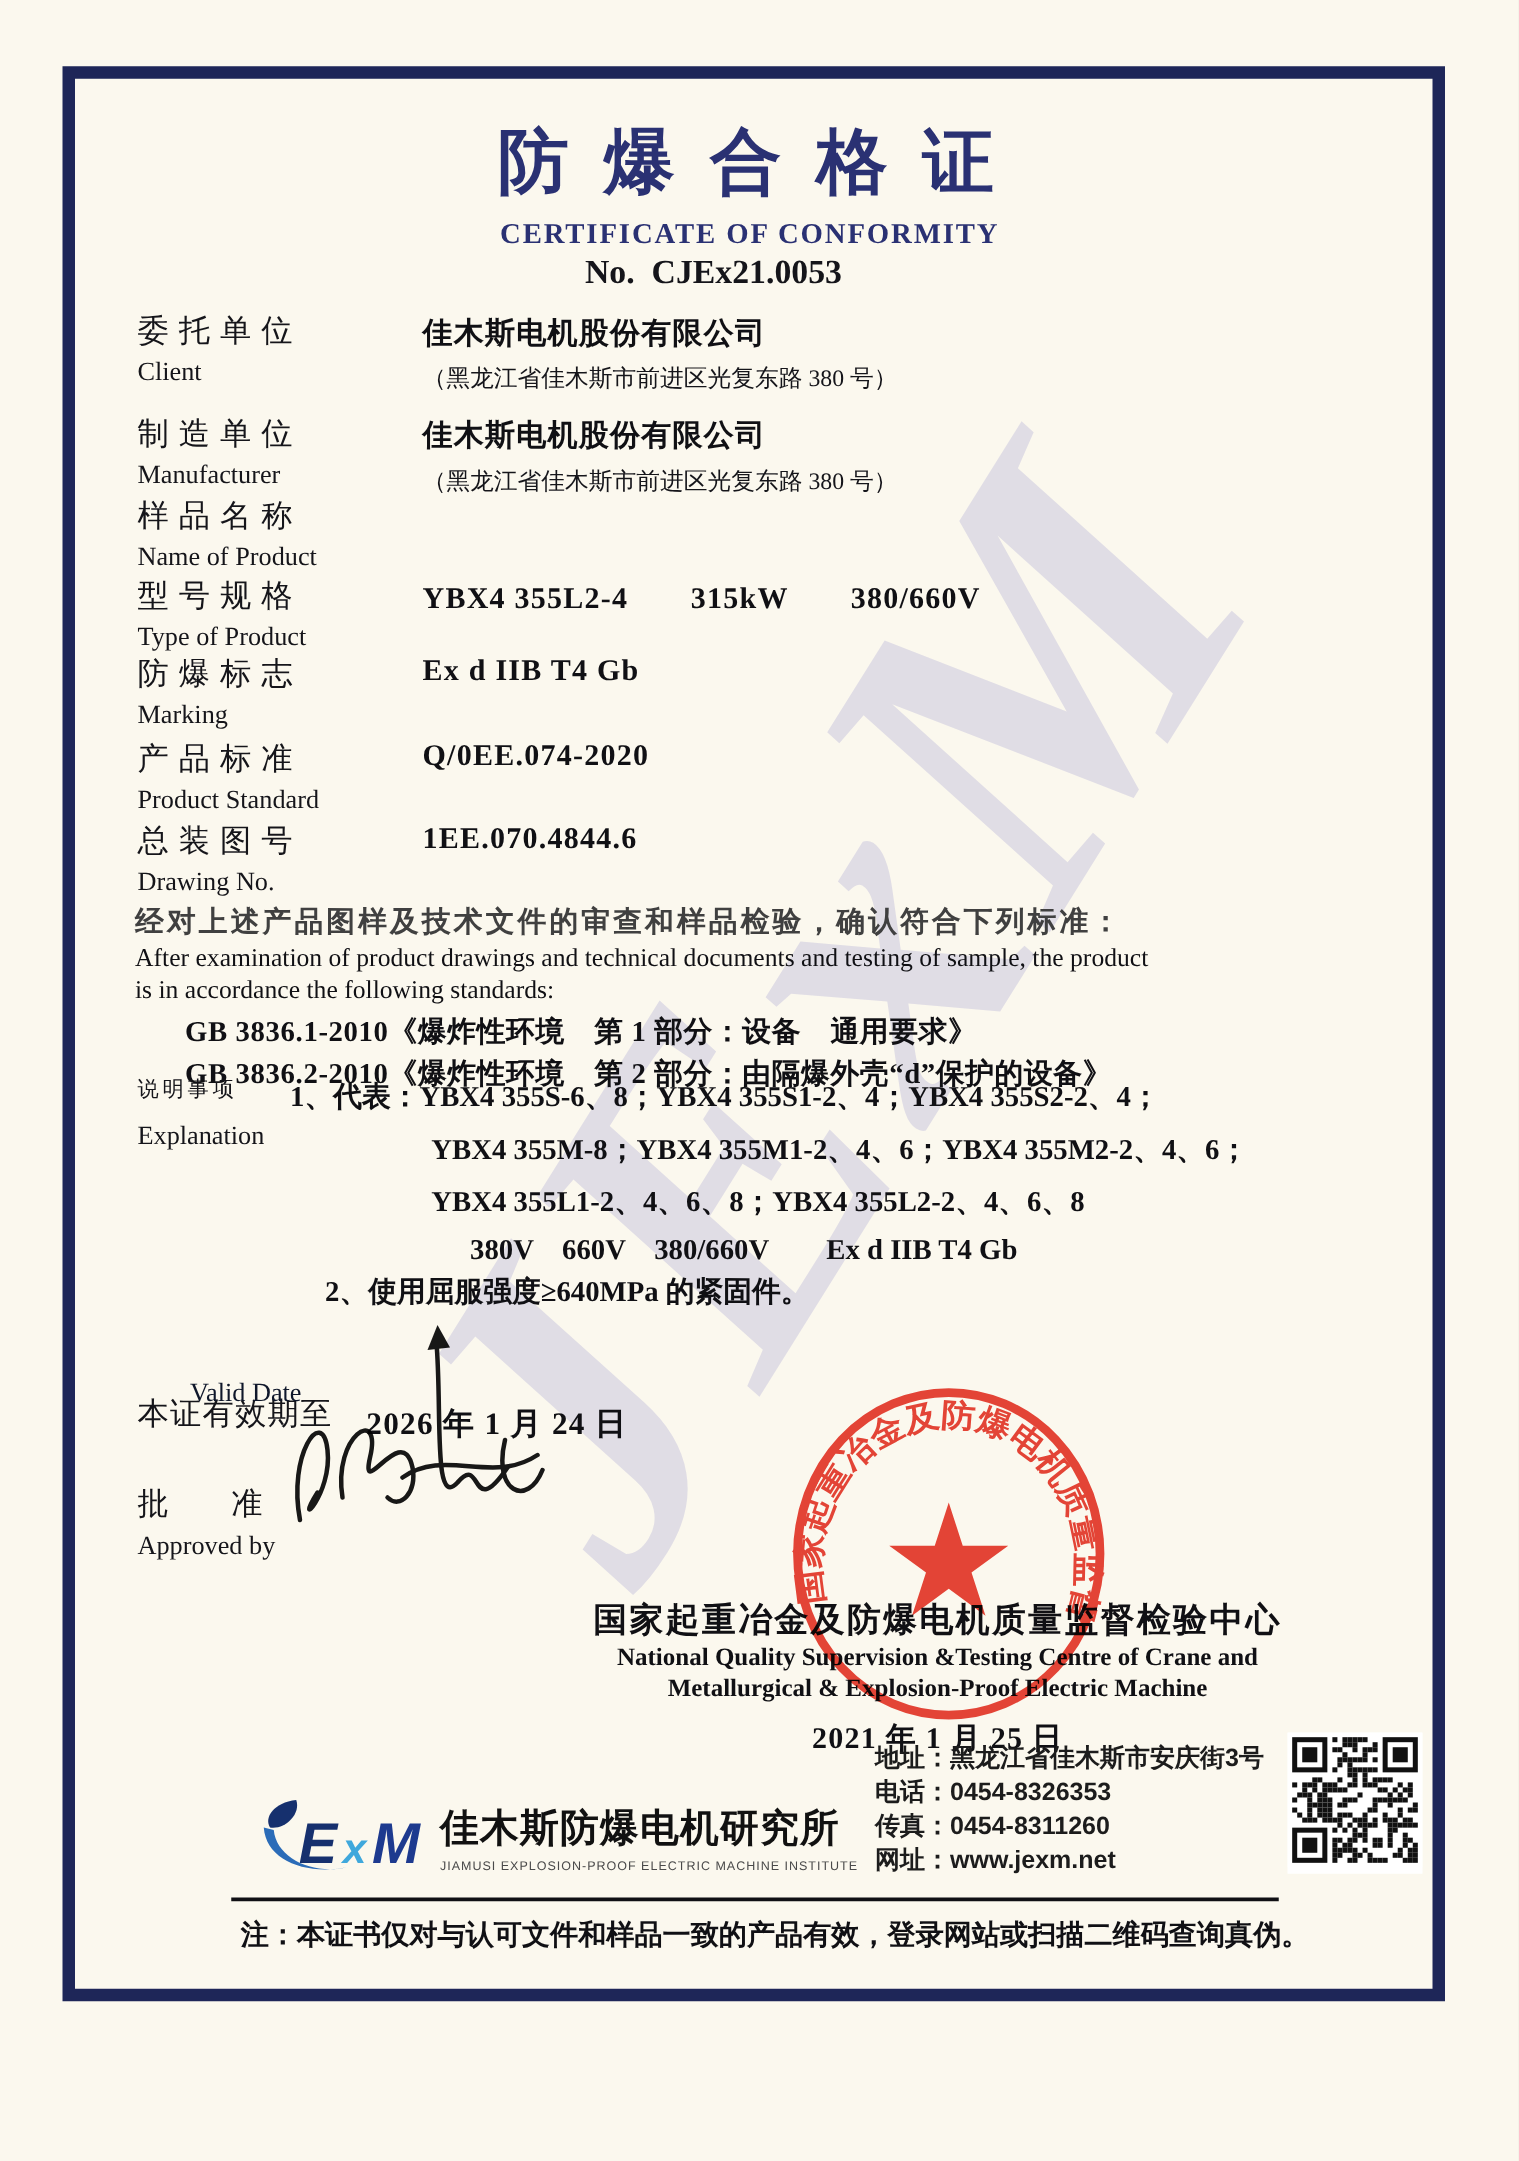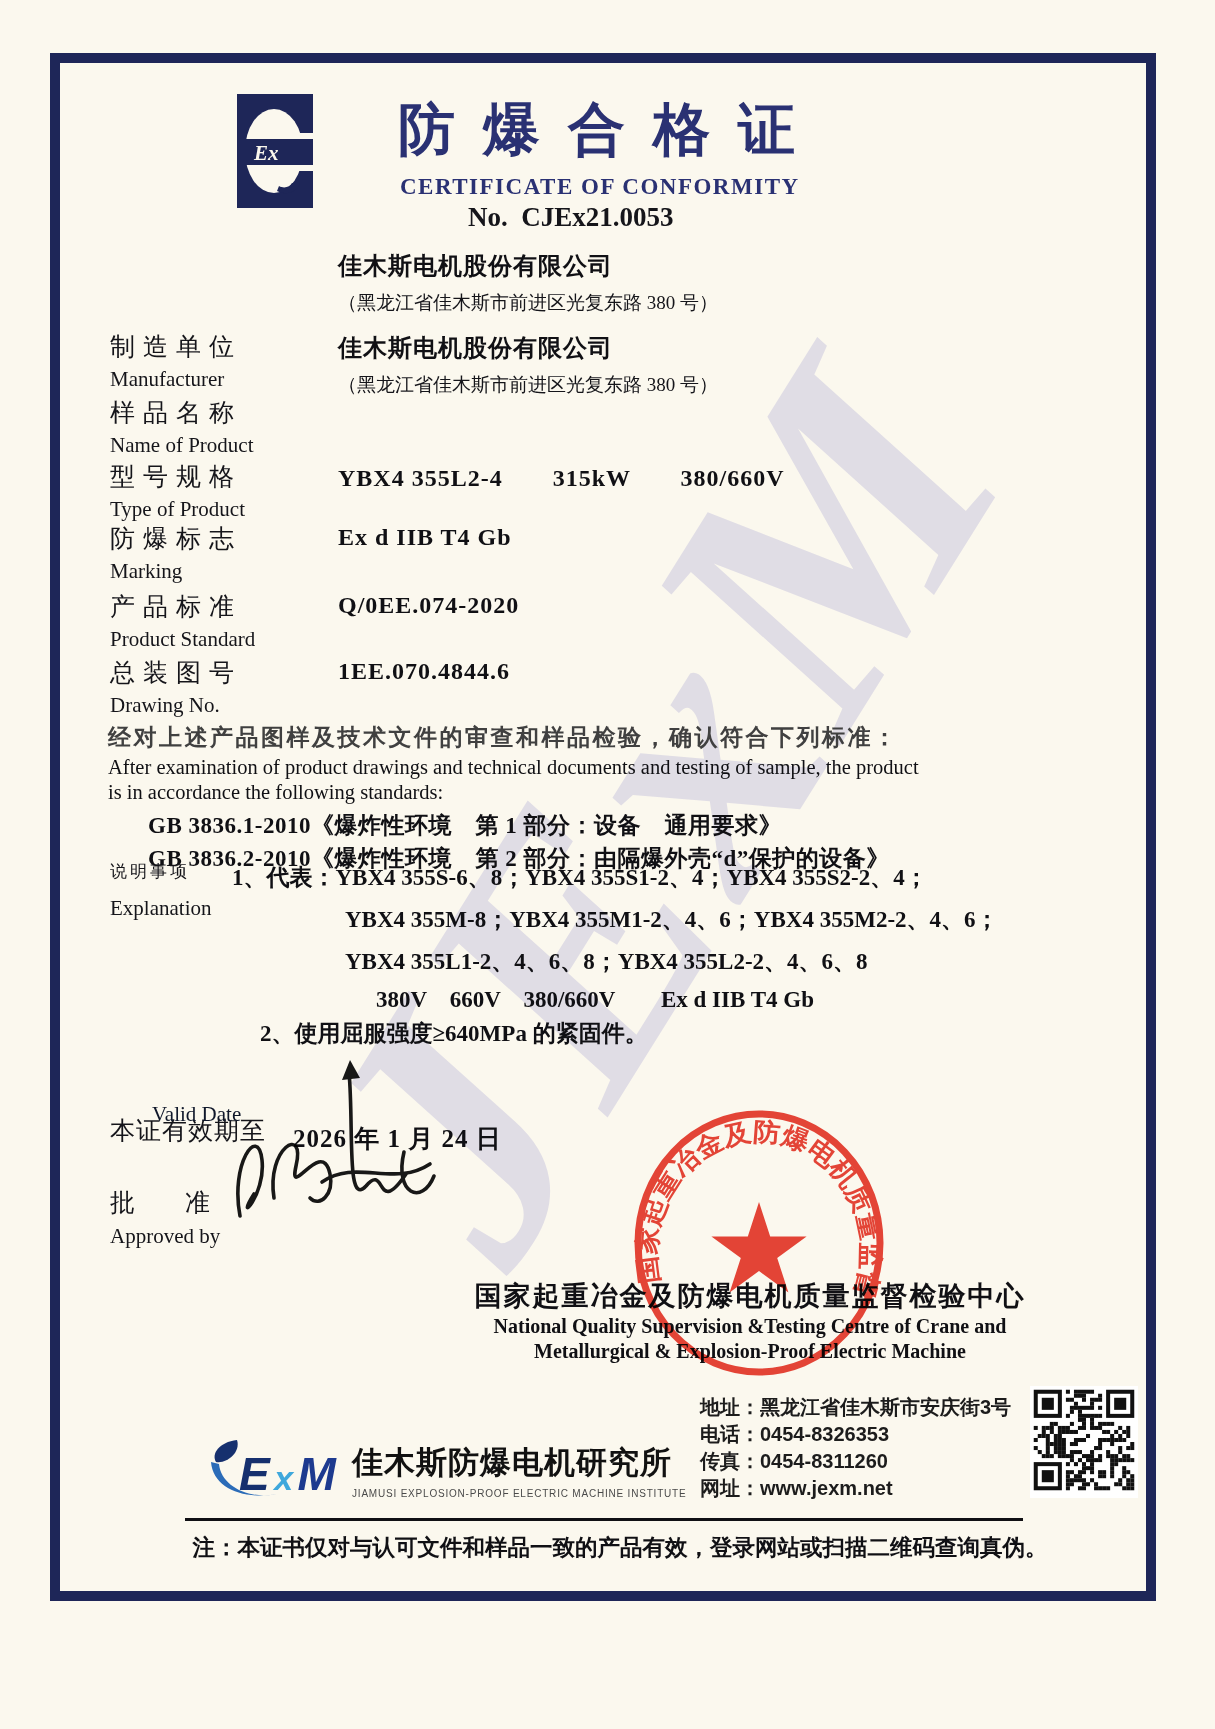--- a/index.html
+++ b/index.html
@@ -58,36 +58,29 @@
 </head>
 <body>
 
 <div class="page">
   <div class="frame"></div>
 
   <div class="watermark">
     <span>JExM</span>
   </div>
 
-  <div class="l exmark">
-    <svg width="76" height="114" viewBox="0 0 76 114">
-      <rect x="0" y="0" width="76" height="114" fill="#1e2658"></rect>
-      <ellipse cx="37" cy="57" rx="29" ry="42" fill="#fbf8ee"></ellipse>
-      <rect x="37" y="39" width="39" height="6" fill="#fbf8ee"></rect>
-      <rect x="37" y="71" width="39" height="6" fill="#fbf8ee"></rect>
-      <rect x="0" y="45" width="76" height="26" fill="#1e2658"></rect>
-      <path d="M 40,97 C 50,102 60,98 63,89 L 55,89 C 53,93 47,95 42,92 Z" fill="#1e2658"></path>
-      <text x="17" y="66" font-size="21" font-weight="bold" font-style="italic" fill="#fbf8ee" font-family="Liberation Serif, serif">Ex</text>
-    </svg>
-  </div>
 
   <div class="l title-cn">防爆合格证</div>
   <div class="l title-en">CERTIFICATE OF CONFORMITY</div>
   <div class="l cert-no">No.  CJEx21.0053</div>
 
+  <div class="l row-label" style="top:248px">
+    <div class="cnl">委托单位</div>
+    <div class="enl">Client</div>
+  </div>
   <div class="l row-value" style="top:250px">
     <div class="val">佳木斯电机股份有限公司</div>
     <div class="note">（黑龙江省佳木斯市前进区光复东路 380 号）</div>
   </div>
 
   <div class="l row-label" style="top:330px">
     <div class="cnl">制造单位</div>
     <div class="enl">Manufacturer</div>
   </div>
   <div class="l row-value" style="top:332px">
@@ -177,20 +170,21 @@
       <text font-size="26" font-weight="bold" fill="#e63c2f" font-family="Liberation Serif, serif">
         <textPath href="#ringPath" startOffset="2" textLength="520" lengthAdjust="spacingAndGlyphs">国家起重冶金及防爆电机质量监督检验中心</textPath>
       </text>
     </svg>
   </div>
 
   <div class="l authority">
     <div class="acn">国家起重冶金及防爆电机质量监督检验中心</div>
     <div class="aen">National Quality Supervision &amp;Testing Centre of Crane and</div>
     <div class="aen">Metallurgical &amp; Explosion-Proof Electric Machine</div>
+    <div class="adate">2021 年 1 月 25 日</div>
   </div>
 
   <div class="l jexm-logo">
     <svg width="142" height="70" viewBox="0 0 142 70">
       <path d="M 34,4 C 16,6 8,18 13,26 C 24,28 38,16 34,4 Z" fill="#16306e"></path>
       <path d="M 8,26 C 10,52 40,64 74,58 C 46,64 18,50 16,28 Z" fill="#2b6cb8"></path>
       <text y="54" font-family="Liberation Sans, sans-serif" font-style="italic" font-weight="bold">
         <tspan x="36" font-size="46" fill="#16306e">E</tspan>
         <tspan font-size="34" fill="#3fa8dc">x</tspan>
         <tspan font-size="46" fill="#1d3a8f">M</tspan>

